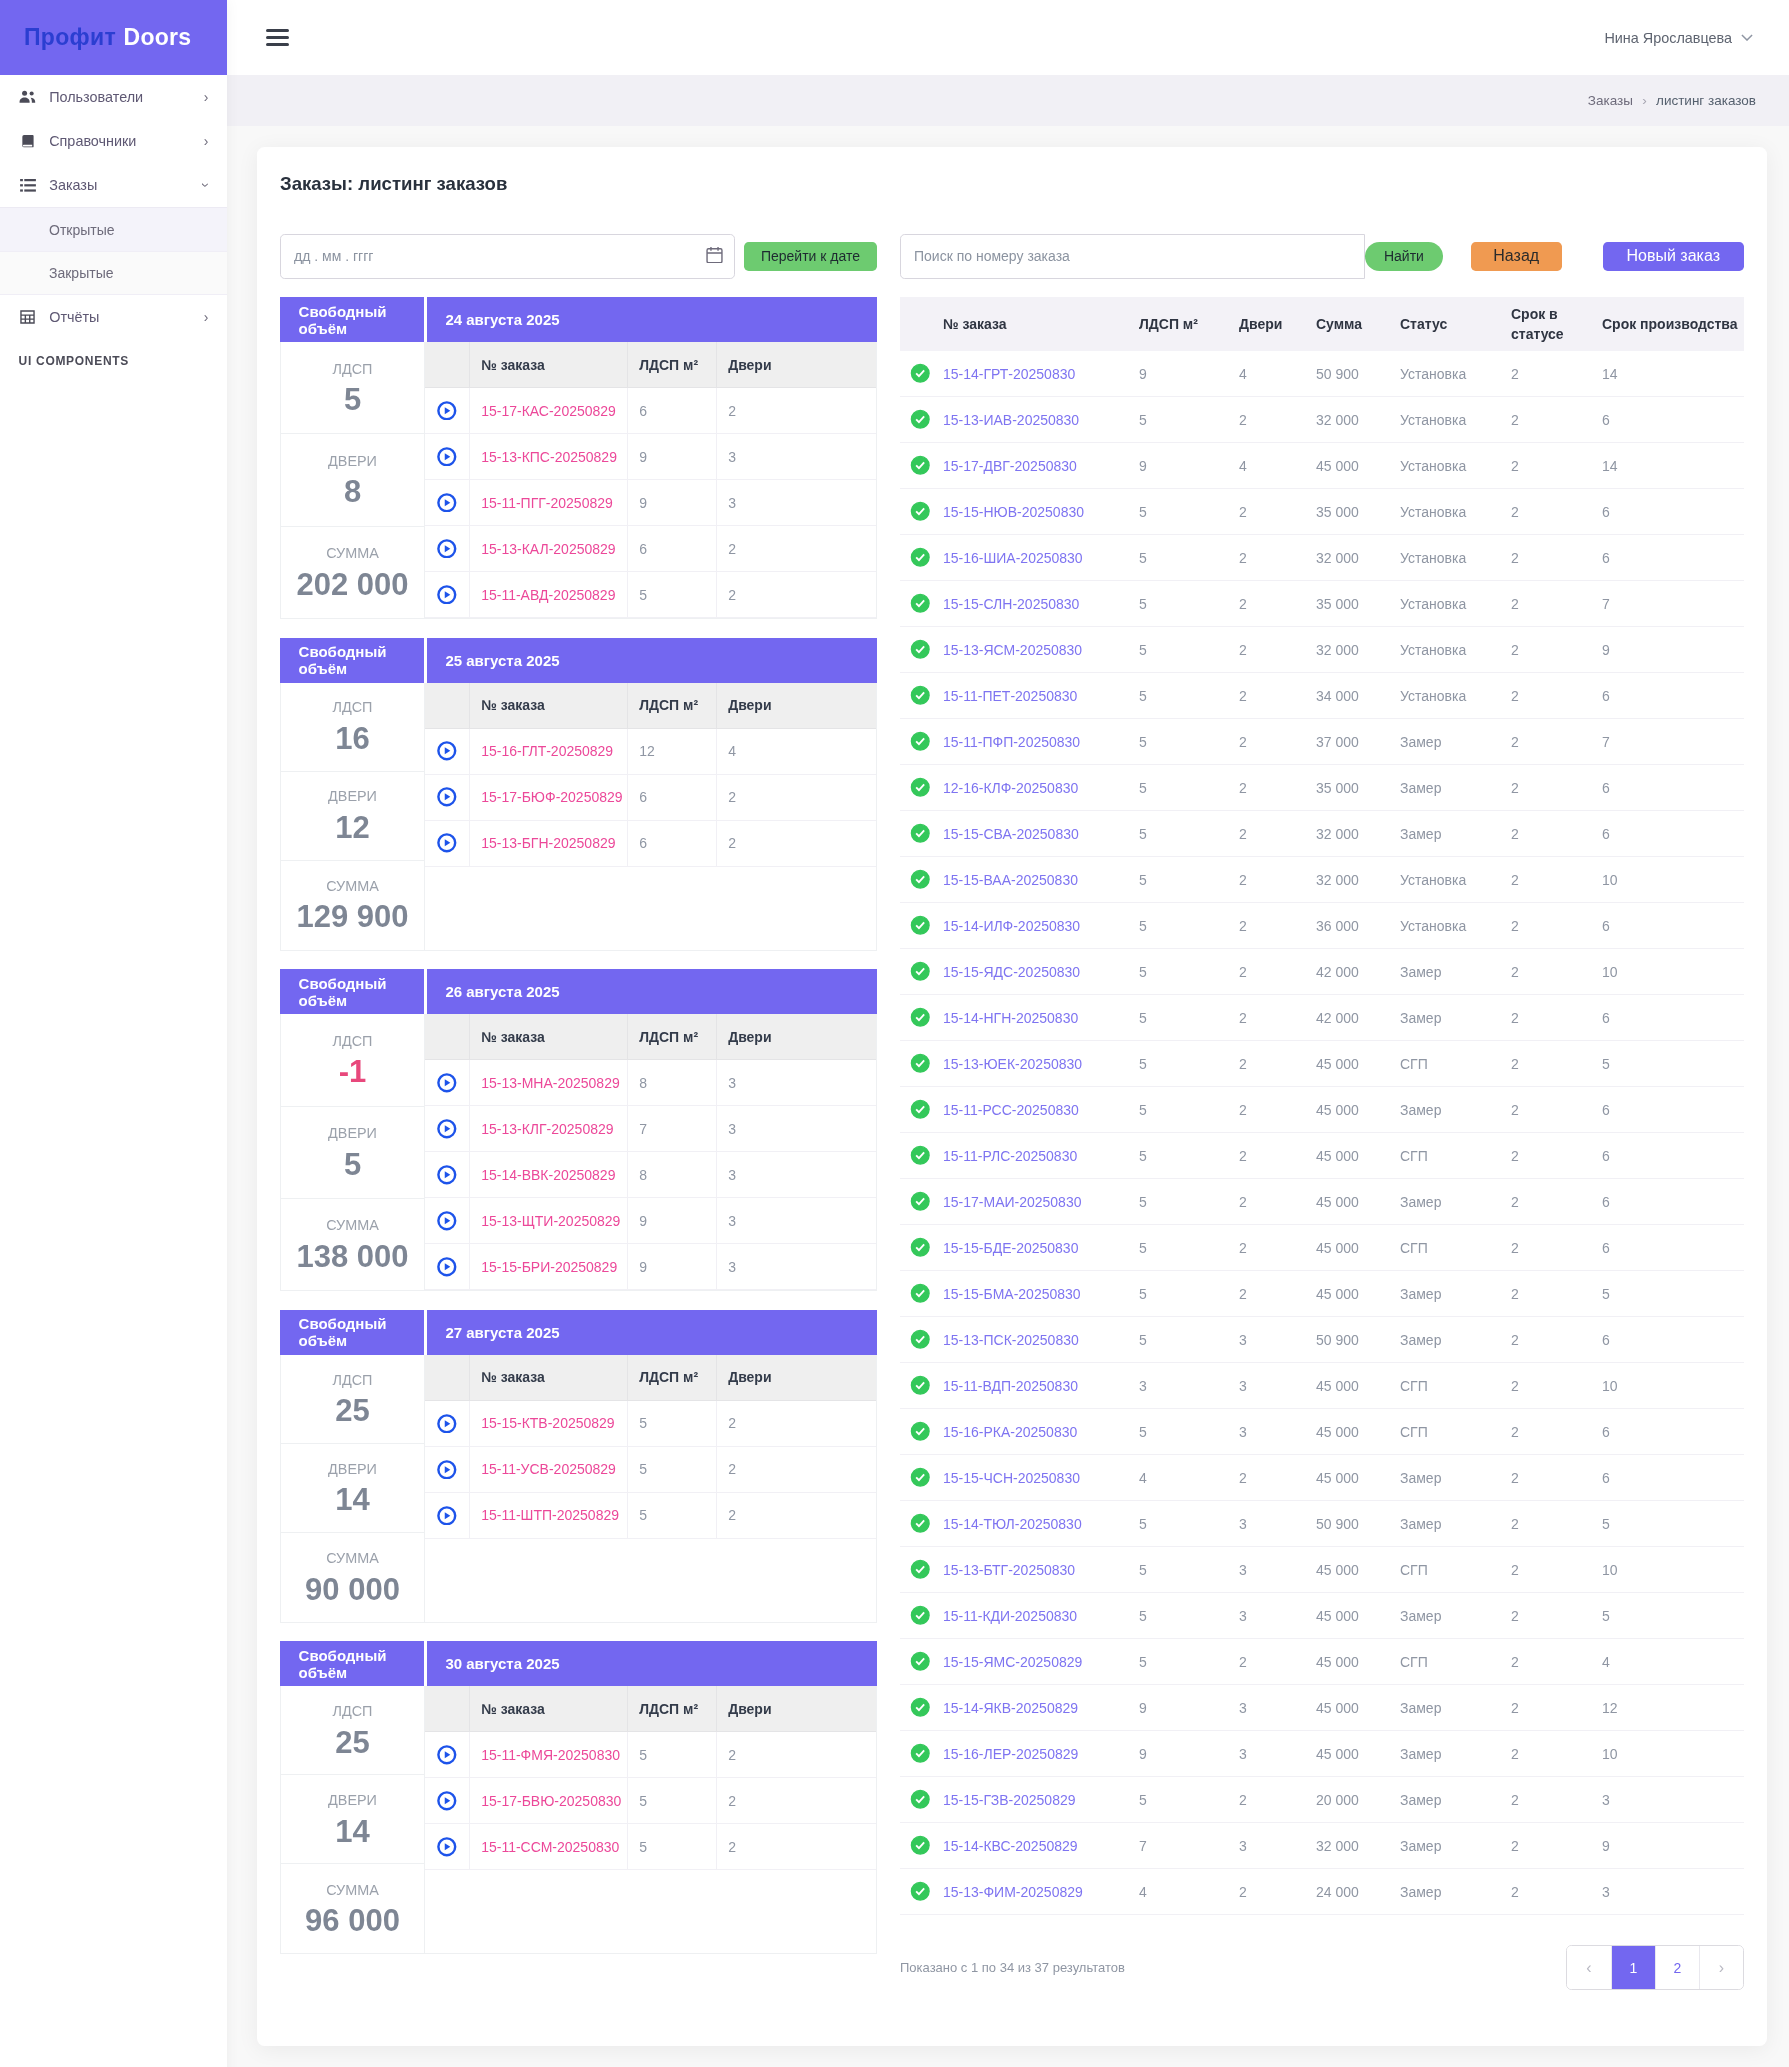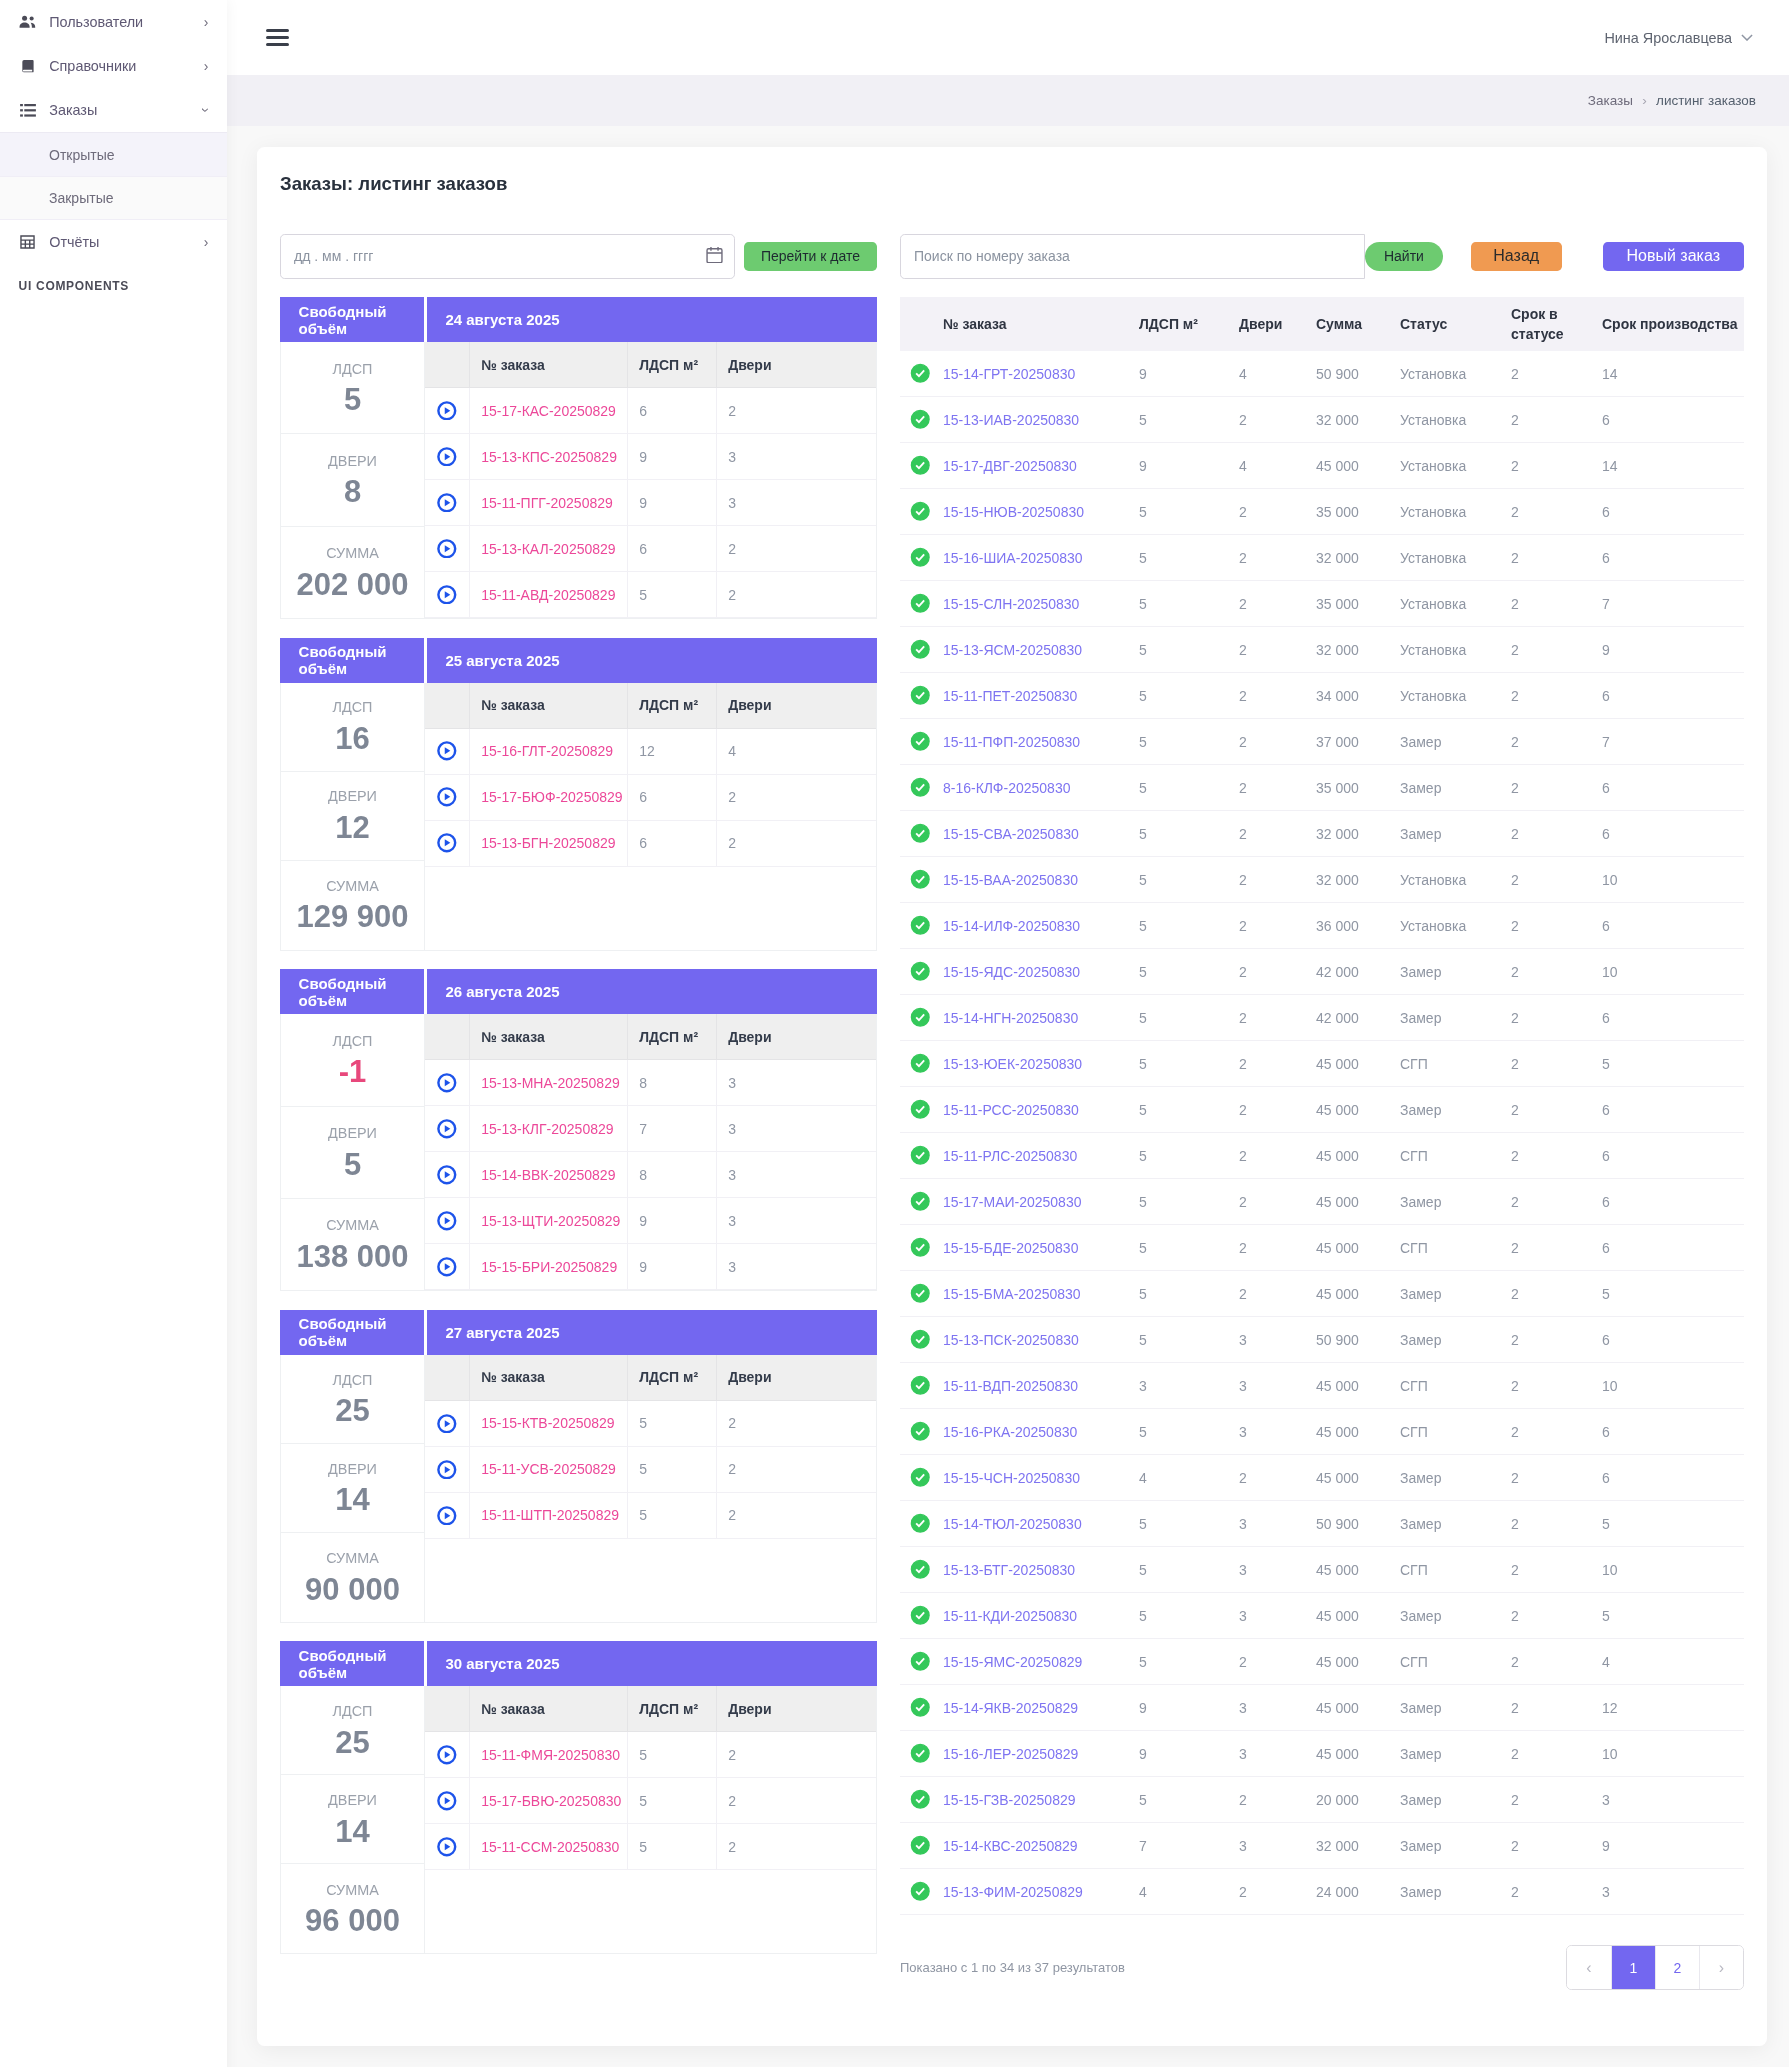--- a/index.html
+++ b/index.html
@@ -120,20 +120,24 @@
   footer a { color:#7367f0; }
 
   svg { display:block; }
 </style>
 </head>
 <body>
 
 <div class="app">
 
   <aside class="sidebar">
+    <div class="logo">
+      <span class="p1">Профит</span>
+      <span class="p2">Doors</span>
+    </div>
 
     <div class="side-item">
       <span class="ico">
         <svg width="17.7" height="14" viewBox="0 0 19 15">
             <g fill="#4b4b57">
               <circle cx="6" cy="3.4" r="2.7"></circle>
               <path d="M.6 12.8c0-3 2.4-4.7 5.4-4.7s5.4 1.7 5.4 4.7v1H.6z"></path>
               <circle cx="13.6" cy="3.8" r="2.2"></circle>
               <path d="M12.4 8.3c2.6.1 5 1.5 5 4.2v1.2h-3.6v-1c0-1.8-.5-3.3-1.4-4.4z"></path>
             </g>
@@ -896,21 +900,21 @@
   <div class="rrow">
     <div class="rcell icon">
       <span>
         <svg width="20.5" height="20.5" viewBox="0 0 22 22">
                           <circle cx="11" cy="11" r="9.5" fill="#34c85a"></circle>
                           <circle cx="11" cy="11" r="9.5" fill="none" stroke="#34c85a" stroke-width="1.4"></circle>
                           <path d="M6.6 11.2l3 3 5.6-6.2" fill="none" stroke="#fff" stroke-width="2"></path>
                         </svg>
       </span>
     </div>
-    <div class="rcell"><a href="#" class="rlink">8-16-КЛФ-20250830</a></div>
+    <div class="rcell"><a href="#" class="rlink">12-16-КЛФ-20250830</a></div>
     <div class="rcell">5</div>
     <div class="rcell">2</div>
     <div class="rcell">35 000</div>
     <div class="rcell">Замер</div>
     <div class="rcell">2</div>
     <div class="rcell">6</div>
   </div>
 
   <div class="rrow">
     <div class="rcell icon">

